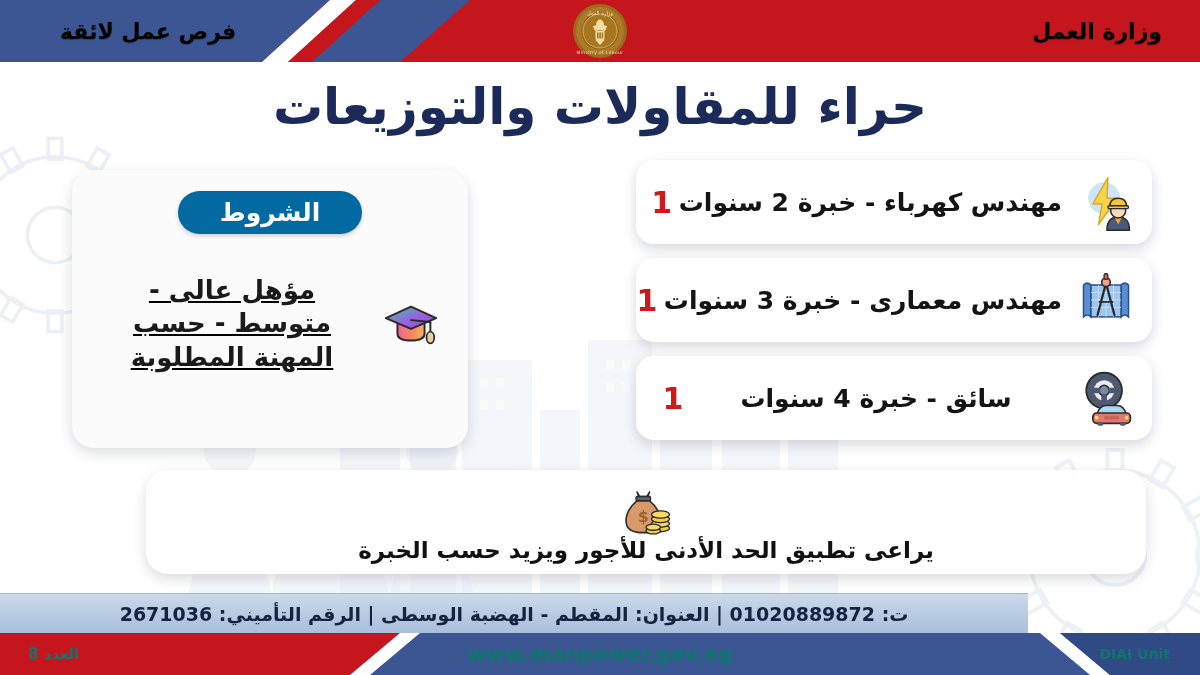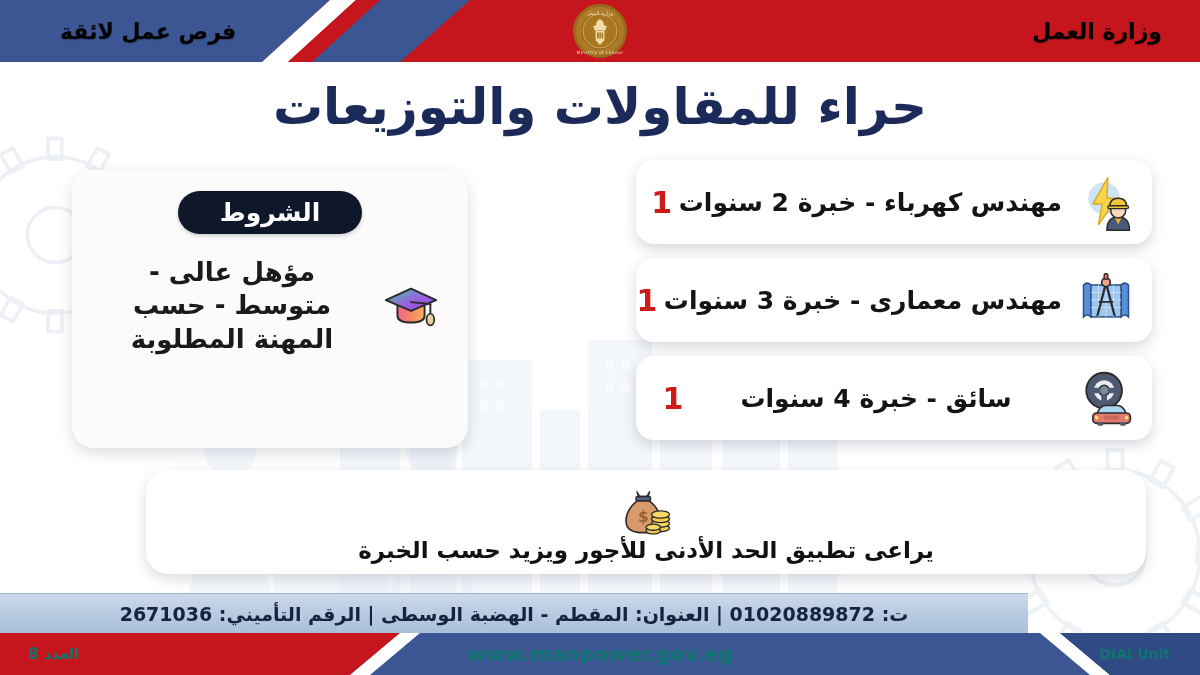--- a/index.html
+++ b/index.html
@@ -40,29 +40,29 @@
   #main { position:absolute; top:160px; left:0; width:1200px; height:460px; z-index:3; }
 
   
   #conditions-card {
     position:absolute; left:72px; top:10px; width:396px; height:278px;
     background:#fbfbfb; border-radius:22px;
     box-shadow:0 5px 14px rgba(40,50,80,.17);
     display:flex; flex-direction:column; align-items:center;
   }
   #conditions-badge {
-    margin-top:21px; background:#0f172a; color:#fff; border-radius:22px;
+    margin-top:21px; background:#0369a1; color:#fff; border-radius:22px;
     padding:7px 42px; font-size:25px; font-weight:bold;
     box-shadow:0 2px 4px rgba(0,0,0,.18);
   }
   .cond-row {
     display:flex; align-items:center; justify-content:flex-start;
     width:100%; padding:0 26px; gap:14px;
   }
-  #cond-row-1 { margin-top:22px; }
+  #cond-row-1 { margin-top:40px;text-decoration:underline; }
   #cond-row-2 { margin-top:26px; }
   .cond-text {
     flex:1; text-align:center; font-size:26px; font-weight:bold;
     color:#1a1a1a; line-height:1.28;
   }
   .cond-icon { flex:0 0 auto; width:62px; height:62px; }
 
   
   #jobs-list { position:absolute; right:48px; top:0; width:516px; }
   .job-card {

